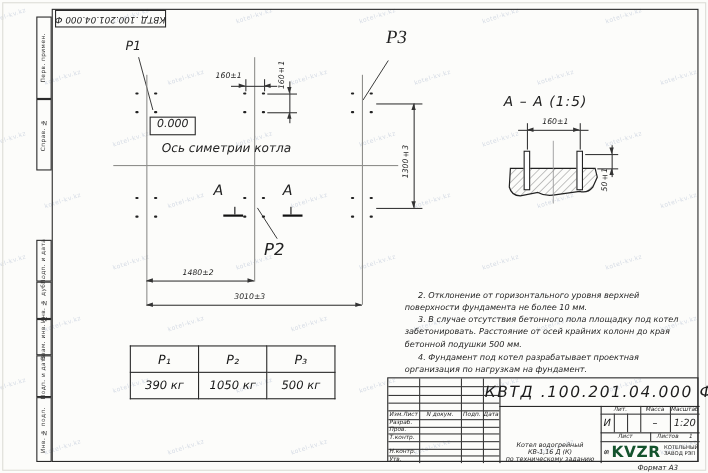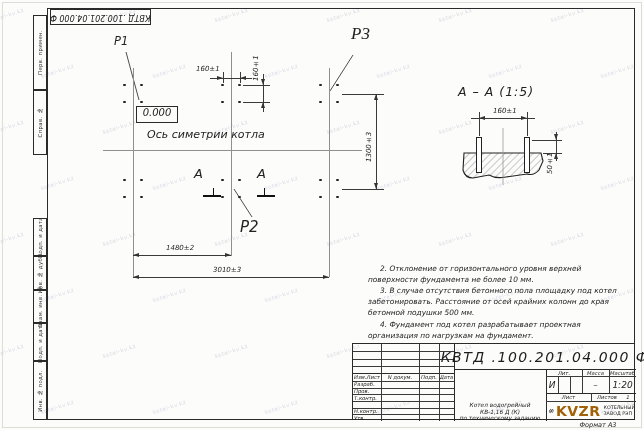--- a/index.html
+++ b/index.html
@@ -211,20 +211,34 @@
   <div class="ar ar-d" style="left:553.5px;top:134px;"></div>
   <div class="ar ar-u" style="left:553.5px;top:153px;"></div>
   <div class="lbl vtext" style="left:546px;top:152px;height:22px;">50±1</div>
 
   <div class="abs" style="left:368px;top:263px;width:263px;">
     <div class="note">2. Отклонение от горизонтального уровня верхней поверхности фундамента не более 10 мм.</div>
     <div class="note">3. В случае отсутствия бетонного пола площадку под котел забетонировать. Расстояние от осей крайних колонн до края бетонной подушки 500 мм.</div>
     <div class="note">4. Фундамент под котел разрабатывает проектная организация по нагрузкам на фундамент.</div>
   </div>
 
+  <table class="loads">
+    <tbody>
+        <tr>
+      <td class="hdr">P₁</td>
+      <td class="hdr">P₂</td>
+      <td class="hdr">P₃</td>
+    </tr>
+    <tr>
+      <td>390 кг</td>
+      <td>1050 кг</td>
+      <td>500 кг</td>
+    </tr>
+  </tbody>
+    </table>
 
   <div class="box" style="left:352px;top:343px;width:283px;height:77px;">
 
     <div class="vl" style="left:101px;top:0;height:77px;background:#2a2a2a;"></div>
     <div class="vl" style="left:193px;top:25px;height:52px;background:#2a2a2a;"></div>
     <div class="hl" style="left:101px;top:25px;width:182px;background:#2a2a2a;"></div>
 
     <div class="hl" style="left:0;top:7.3px;width:101px;"></div>
     <div class="hl" style="left:0;top:14.6px;width:101px;"></div>
     <div class="hl" style="left:0;top:21.9px;width:101px;"></div>
@@ -275,21 +289,21 @@
     <div class="cell" style="left:256px;top:32px;width:27px;height:17px;font-size:9px;">1:20</div>
 
     <div class="cell" style="left:193px;top:49px;width:45px;height:8px;">Лист</div>
     <div class="cell" style="left:238px;top:49px;width:32px;height:8px;">Листов</div>
     <div class="cell" style="left:268px;top:49px;width:14px;height:8px;">1</div>
 
     <div class="abs" style="left:196px;top:58px;width:86px;height:18px;display:flex;align-items:center;">
       <svg width="16" height="14" viewBox="0 0 16 14">
         <path d="M2 12 C0.5 8 2 3 5 2 C8 1 8 6 6 8 C4 10 3 12 6 12 C9 12 8 3 11 2 C14 1 15 5 13 8 C11 11 11 12 13 12" fill="none" stroke="#111" stroke-width="2.1"></path>
       </svg>
-      <span style="font:bold 14px 'DejaVu Sans',sans-serif;color:#a16207;letter-spacing:.5px;margin-left:2px;">KVZR</span>
+      <span style="font:bold 14px 'DejaVu Sans',sans-serif;color:#14532d;letter-spacing:.5px;margin-left:2px;">KVZR</span>
       <span style="font:4.8px 'DejaVu Sans',sans-serif;color:#222;margin-left:3px;line-height:1.3;">
         <span style="display:block;">КОТЕЛЬНЫЙ</span>
         <span style="display:block;">ЗАВОД РЭП</span>
       </span>
     </div>
   </div>
 
   <div class="abs it" style="left:560px;top:421px;width:76px;text-align:center;font-size:6.5px;">Формат А3</div>
 
 </div>

